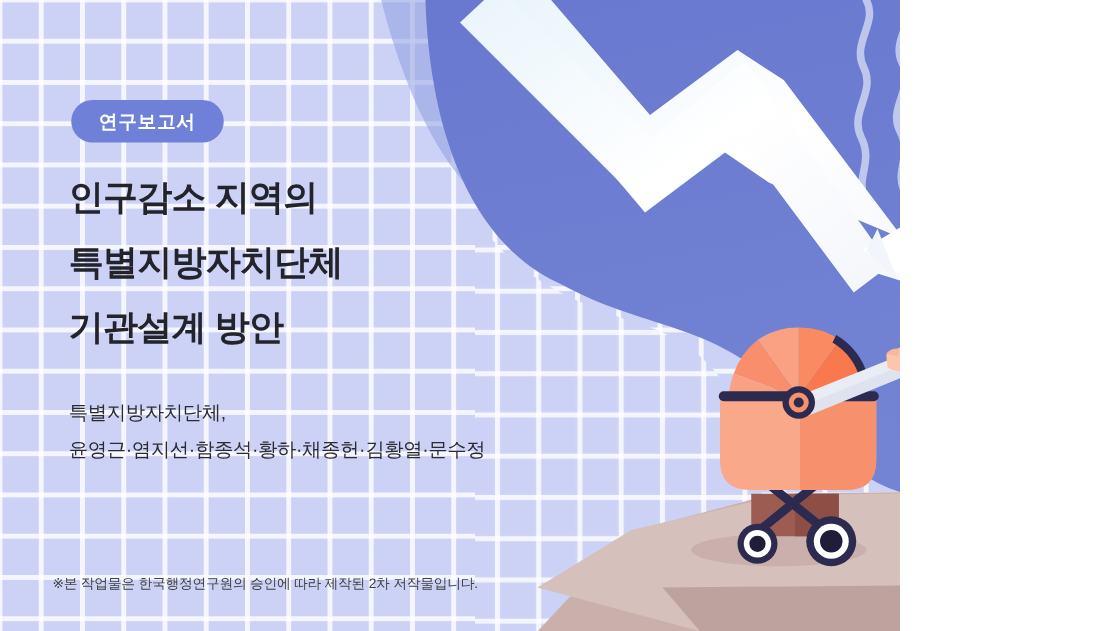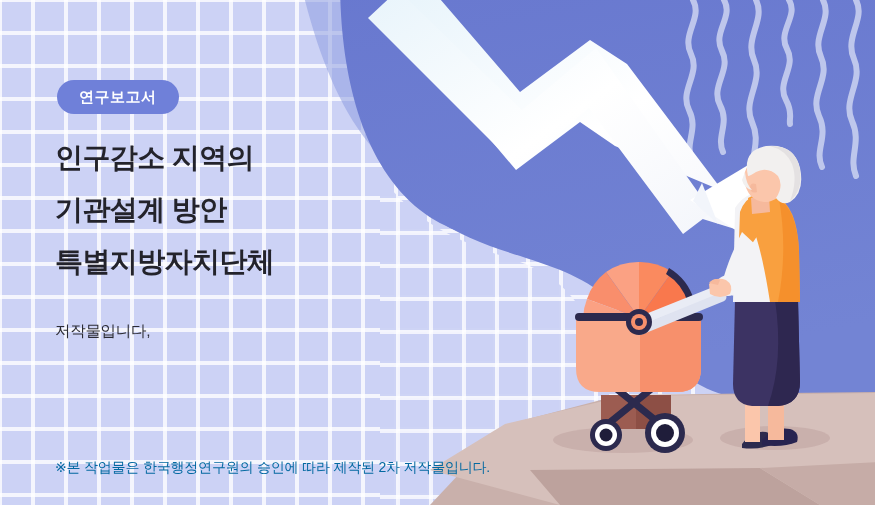--- a/index.html
+++ b/index.html
@@ -2,21 +2,21 @@
 <html><head>
 <meta charset="utf-8">
 <style>
   html, body {
     margin: 0;
     padding: 0;
     background: #ffffff;
   }
   #cover {
     position: relative;
-    width: 875px;
+    width: 720px;
     height: 505px;
     overflow: hidden;
     background: #ccd2f3;
     font-family: "Liberation Sans", "DejaVu Sans", sans-serif;
     user-select: none;
   }
   
   .grid-bg {
     position: absolute;
     inset: 0;
@@ -86,24 +86,24 @@
   }
   .meta-line {
     font-size: 15.5px;
     color: #2b2b33;
     line-height: 30px;
     letter-spacing: -0.3px;
     white-space: nowrap;
   }
   .footnote {
     position: absolute;
-    left: 55px;
+    left: 42px;
     top: 459px;
-    font-size: 14px;
-    color: #0369a1;
+    font-size: 11px;
+    color: #404040;
     letter-spacing: -0.2px;
     white-space: nowrap;
   }
 </style>
 </head>
 <body>
 
 <div id="cover">
 
   <div class="grid-bg"></div>
@@ -274,24 +274,25 @@
       </g>
     </svg>
   </div>
 
   <div class="text-col">
 
     <div class="badge">연구보고서</div>
 
     <div class="title-block">
       <div class="title-line">인구감소 지역의</div>
+      <div class="title-line">특별지방자치단체</div>
       <div class="title-line">기관설계 방안</div>
-      <div class="title-line">특별지방자치단체</div>
     </div>
 
     <div class="meta-block">
-      <div class="meta-line">저작물입니다,</div>
+      <div class="meta-line">특별지방자치단체,</div>
+      <div class="meta-line">윤영근·염지선·함종석·황하·채종헌·김황열·문수정</div>
     </div>
 
     <div class="footnote">※본 작업물은 한국행정연구원의 승인에 따라 제작된 2차 저작물입니다.</div>
   </div>
 
 </div>
 
 </body></html>

